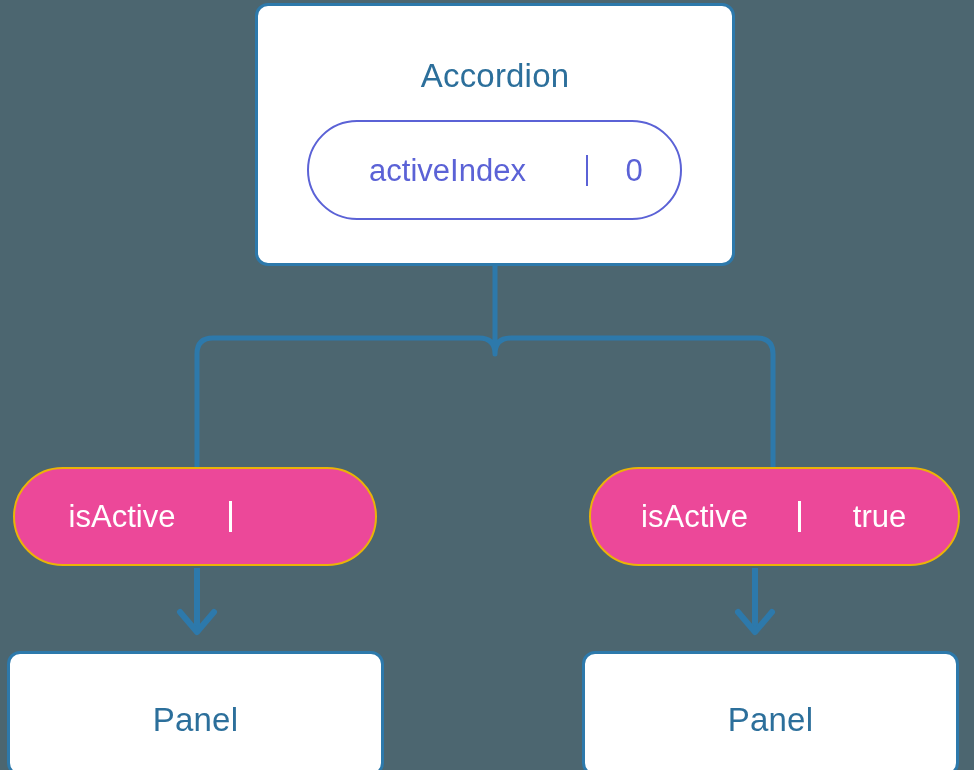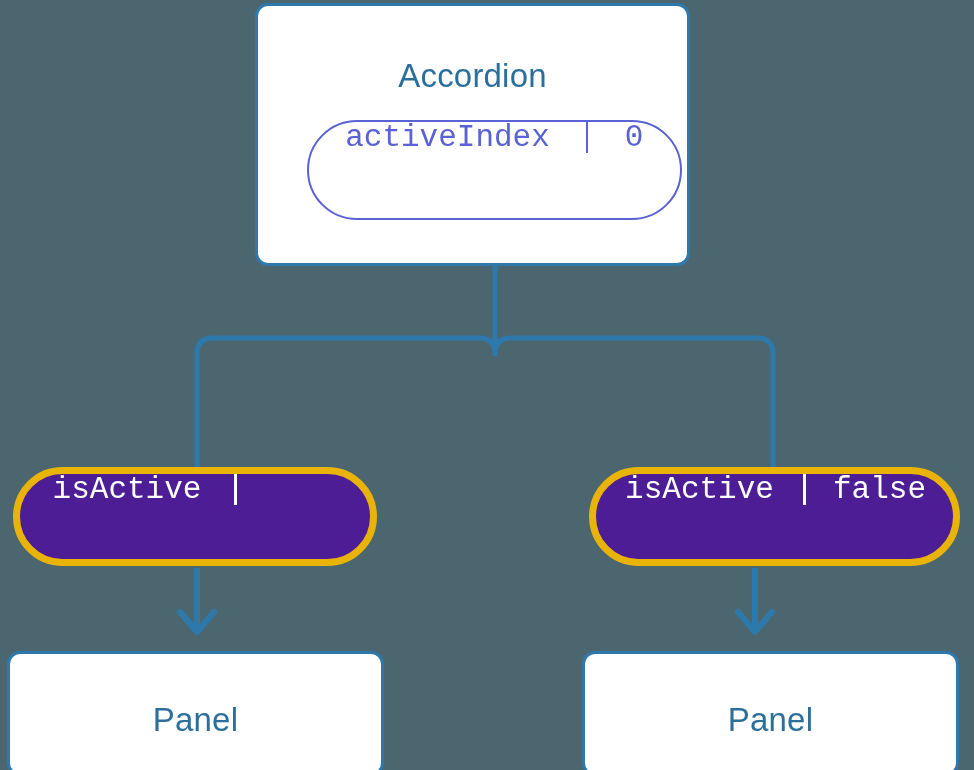--- a/index.html
+++ b/index.html
@@ -42,45 +42,44 @@
     font-size: 33px;
     font-weight: 400;
     letter-spacing: 0.2px;
     line-height: 1;
     white-space: nowrap;
   }
   
   #accordion-box {
     left: 255px;
     top: 3px;
-    width: 435px;
+    width: 480px;
     height: 263px;
   }
   #accordion-box .comp-title {
     margin-top: 53px;
   }
   
   .panel-box {
     width: 377px;
     height: 125px;
     justify-content: center;
   }
   #panel-box-left  { left: 7px;   top: 651px; }
   #panel-box-right { left: 582px; top: 651px; }
   .panel-box .comp-title { margin-top: 12px; }
 
   
   .pill {
     position: absolute;
     box-sizing: border-box;
     display: flex;
-    align-items: flex-start;
+    align-items: center;
     border-radius: 999px;
     overflow: hidden;
-    font-family: Liberation Mono, monospace;
   }
   .pill .pill-key,
   .pill .pill-val {
     display: flex;
     align-items: center;
     justify-content: center;
     box-sizing: border-box;
     white-space: nowrap;
     line-height: 1;
   }
@@ -101,22 +100,22 @@
     border-right: 2px solid #5b62d6;
   }
   #state-pill-accordion .pill-val {
     flex: 1;
     color: #5b62d6;
     font-size: 31px;
   }
 
   
   .pill-filled {
-    background: #4c1d95;
-    border: 7px solid #eab308;
+    background: #ec4899;
+    border: 2px solid #eab308;
   }
   .pill-filled .pill-key {
     color: #ffffff;
     font-size: 31px;
     border-right: 3px solid #ffffff;
   }
   .pill-filled .pill-val {
     flex: 1;
     color: #ffffff;
     font-size: 31px;
@@ -174,21 +173,21 @@
     <div class="pill-key">activeIndex</div>
     <div class="pill-val">0</div>
   </div>
 
   <div class="pill pill-filled" id="prop-pill-left">
     <div class="pill-key">isActive</div>
   </div>
 
   <div class="pill pill-filled" id="prop-pill-right">
     <div class="pill-key">isActive</div>
-    <div class="pill-val">false</div>
+    <div class="pill-val">true</div>
   </div>
 
   <div class="comp-box panel-box" id="panel-box-left">
     <div class="comp-title">Panel</div>
   </div>
 
   <div class="comp-box panel-box" id="panel-box-right">
     <div class="comp-title">Panel</div>
   </div>
 

